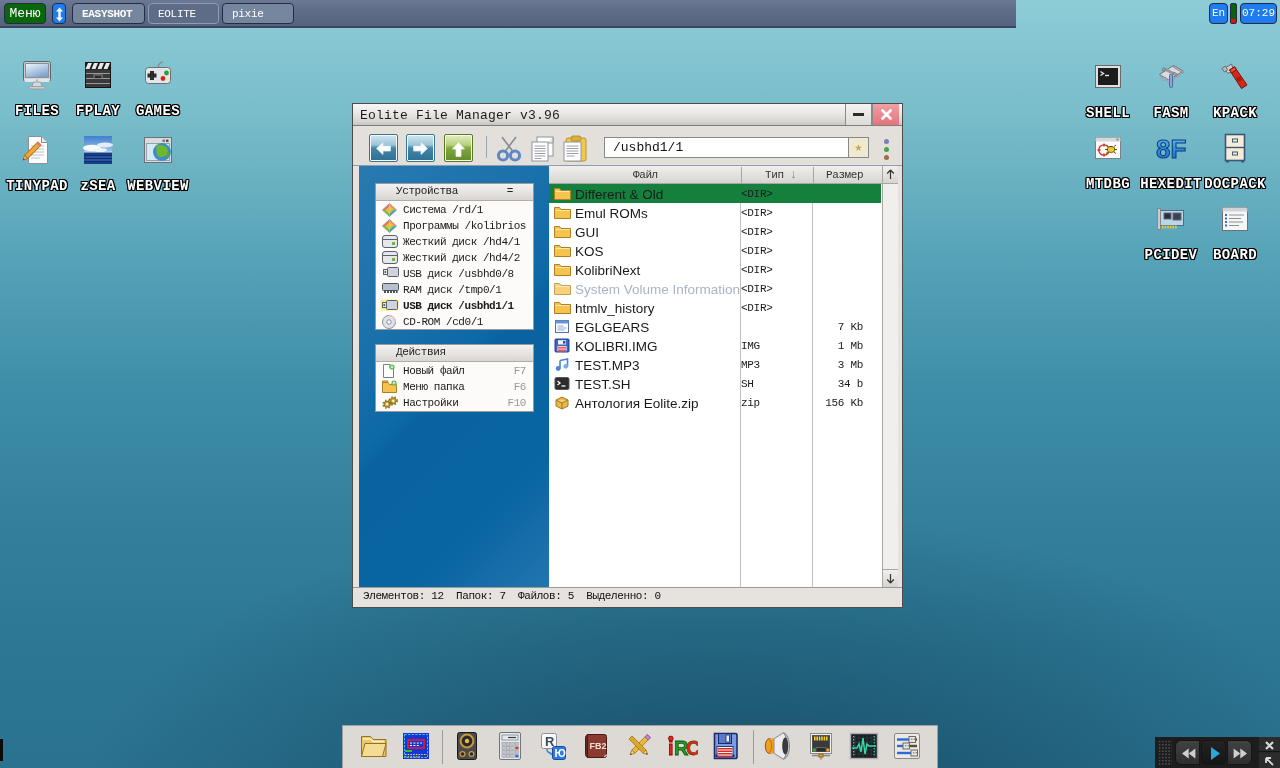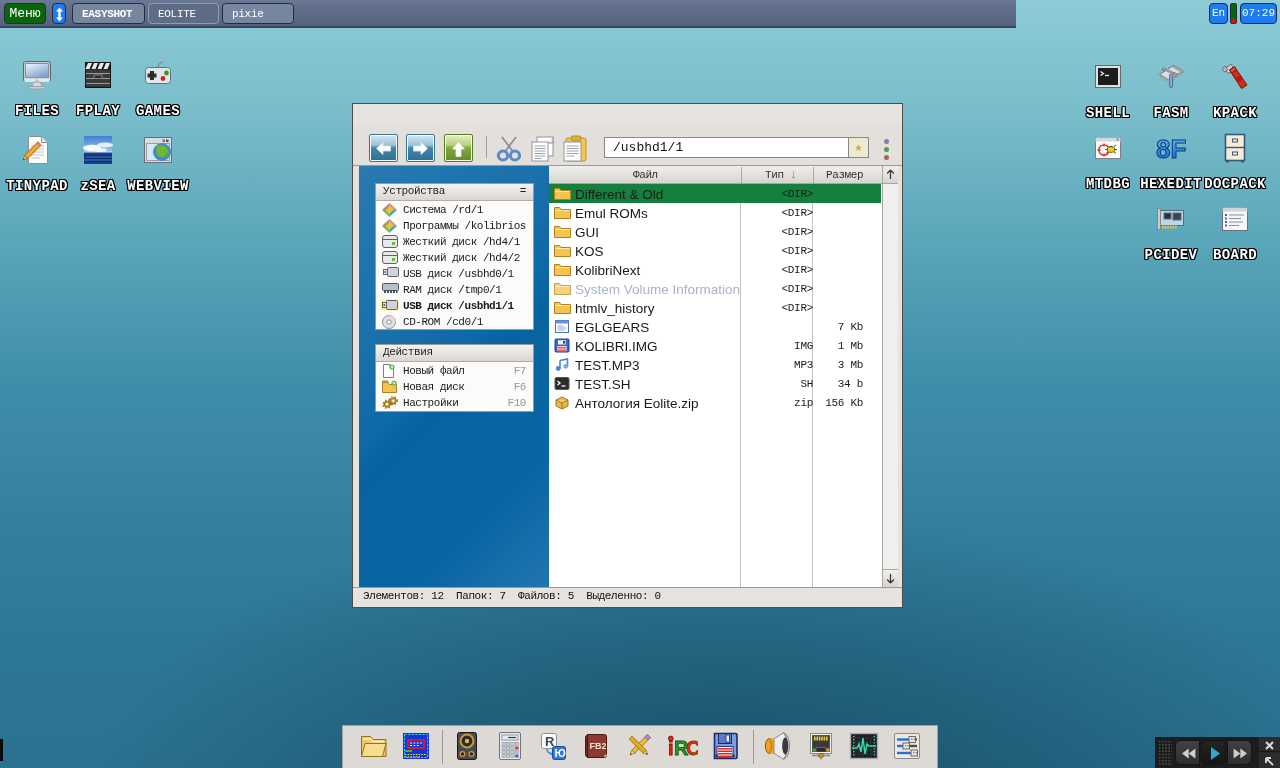--- a/index.html
+++ b/index.html
@@ -49,33 +49,33 @@
  color:#c9a646;text-align:center;line-height:20px;font-size:13px}
 .dot{position:absolute;left:531px;width:5px;height:5px;border-radius:50%}
 
 #side{position:absolute;left:6px;top:62px;width:190px;height:421px;
  background:
   linear-gradient(135deg, rgba(255,255,255,0.13) 0%, rgba(255,255,255,0.07) 30%, rgba(255,255,255,0.02) 47%, rgba(0,0,0,0.03) 52%, rgba(0,0,0,0) 100%),
   linear-gradient(315deg, rgba(255,255,255,0.10) 0%, rgba(255,255,255,0) 22%),
   #0966a5}
 .card{position:absolute;left:16px;width:159px;background:#fcfbfa;border:1px solid #9a9a9a}
 .chead{height:17px;margin-bottom:1px;background:linear-gradient(180deg,#f4f2f0,#d9d6d2);border-bottom:1px solid #b0aeab;
- font-size:11px;letter-spacing:-0.4px;color:#222;line-height:15px;padding:0 7px}
+ font-size:11px;letter-spacing:-0.4px;color:#222;line-height:15px;padding:0 20px}
 .crow{position:relative;height:16px;font-size:11px;letter-spacing:-0.45px;color:#1a1a1a;line-height:16px;white-space:nowrap}
 .crow svg{position:absolute;left:6px;top:1px}
 .crow .tx{position:absolute;left:27px;top:0}
 .crow .fk{position:absolute;right:7px;top:0;color:#999}
 
 #flist{position:absolute;left:196px;top:62px;width:349px;height:421px;background:#fff}
 #fhead{position:absolute;left:0;top:0;width:349px;height:18px;
  background:linear-gradient(180deg,#f1efec,#d8d5d1);border-bottom:1px solid #a8a6a3;font-size:11px;letter-spacing:-0.4px;color:#333;line-height:18px}
 .frow{position:absolute;left:0;width:332px;height:19px;font-family:"Liberation Sans",sans-serif;font-size:13.5px;color:#1a1a1a}
 .frow .nm{position:absolute;left:26px;top:3px;white-space:nowrap}
 .frow svg{position:absolute;left:5px;top:2px}
-.frow .ty{position:absolute;left:192px;width:72px;text-align:right;top:4px;font-family:"Liberation Mono",monospace;font-size:11px;letter-spacing:-0.3px}
+.frow .ty{position:absolute;left:192px;width:72px;text-align:left;top:4px;font-family:"Liberation Mono",monospace;font-size:11px;letter-spacing:-0.3px}
 .frow .sz{position:absolute;left:254px;width:60px;text-align:right;top:4px;font-family:"Liberation Mono",monospace;font-size:11px;letter-spacing:-0.3px}
 #vline1{position:absolute;left:191px;top:0;width:1px;height:421px;background:#c4c2c0}
 #vline2{position:absolute;left:263px;top:0;width:1px;height:421px;background:#c4c2c0}
 #scroll{position:absolute;left:333px;top:0;width:16px;height:421px;background:#f1efed;border-left:1px solid #a8a6a3}
 .sarr{position:absolute;left:0;width:15px;height:18px;background:linear-gradient(180deg,#f1efec,#d8d5d1);
  text-align:center;line-height:17px;font-size:11px;color:#333}
 
 #status{position:absolute;left:0;top:483px;width:549px;height:20px;background:#e6e2dd;border-top:1px solid #9a9a9a;
  font-size:11px;letter-spacing:-0.4px;color:#111;line-height:17px;padding-left:10px}
 
@@ -313,20 +313,27 @@
         <rect x="6" y="21.5" width="2" height="2" fill="#3a6ac8"></rect>
       </g>
   <g stroke="#8a9098">
         <path d="M10 12h15M10 15.5h12M10 19h14M10 22.5h10"></path>
       </g>
     </svg>
   <div class="lbl">BOARD</div>
   </div>
 
 <div id="win">
+  <div id="title">
+      <span class="t">Eolite File Manager v3.96</span>
+    <div id="bmin"><span style="display:inline-block;width:11px;height:3px;background:#2b2b2b;margin-top:9px"></span></div>
+      <div id="bclose"><svg width="11" height="11" viewBox="0 0 11 11" style="margin-top:5px">
+          <path d="M1.5 1.5 L9.5 9.5 M9.5 1.5 L1.5 9.5" stroke="#fff" stroke-width="2.6" stroke-linecap="round"></path>
+        </svg></div>
+  </div>
   <div id="toolbar">
     <div class="navb" style="left:16px">
         <svg width="17" height="15" viewBox="0 0 17 15">
           <path d="M1.5 7.5 L8 1.5 V5 H15.5 V10 H8 V13.5 Z" fill="#fff" stroke="#d8e8f0" stroke-width="0.8"></path>
         </svg>
       </div>
     <div class="navb" style="left:53px">
         <svg width="17" height="15" viewBox="0 0 17 15">
           <path d="M15.5 7.5 L9 1.5 V5 H1.5 V10 H9 V13.5 Z" fill="#fff" stroke="#d8e8f0" stroke-width="0.8"></path>
         </svg>
@@ -413,21 +420,21 @@
             <rect x="10" y="7" width="3" height="3" fill="#6abf3a"></rect>
           </svg>
           <span class="tx">Жесткий диск /hd4/2</span>
         </div>
       <div class="crow">
           <svg width="17" height="10" viewBox="0 0 17 10">
             <rect x="5.5" y="0.5" width="11" height="9" rx="1" fill="#cfd3da" stroke="#5a6270"></rect>
             <rect x="1.5" y="2.5" width="4" height="5" fill="#e8e8ec" stroke="#5a6270"></rect>
             <rect x="2.5" y="4" width="1.6" height="2" fill="#5a6270"></rect>
           </svg>
-          <span class="tx">USB диск /usbhd0/1</span>
+          <span class="tx">USB диск /usbhd0/8</span>
         </div>
       <div class="crow">
           <svg width="17" height="10" viewBox="0 0 17 10">
             <rect x="0.5" y="0.5" width="16" height="7" rx="1" fill="#b9bec8" stroke="#4a5260"></rect>
             <g fill="#4a5260">
               <rect x="2" y="8" width="2" height="2"></rect>
               <rect x="5" y="8" width="2" height="2"></rect>
               <rect x="8" y="8" width="2" height="2"></rect>
               <rect x="11" y="8" width="2" height="2"></rect>
               <rect x="14" y="8" width="1.6" height="2"></rect>
@@ -465,21 +472,21 @@
           <span class="tx">Новый файл</span>
           <span class="fk">F7</span>
         </div>
       <div class="crow">
           <svg width="15" height="13" viewBox="0 0 15 13">
             <path d="M.5 2.5 H6 L7.5 4.5 H14.5 V12.5 H.5 Z" fill="#f5c34c" stroke="#a8802a"></path>
             <path d="M.5 2.5 H5.8 V1 H.5 Z" fill="#f5c34c" stroke="#a8802a"></path>
             <circle cx="12" cy="3" r="2.6" fill="#57b847"></circle>
             <path d="M12 1.6v2.8M10.6 3h2.8" stroke="#fff" stroke-width="0.9"></path>
           </svg>
-          <span class="tx">Новая диск</span>
+          <span class="tx">Меню папка</span>
           <span class="fk">F6</span>
         </div>
       <div class="crow">
           <svg width="16" height="13" viewBox="0 0 16 13">
             <g fill="#d8a832" stroke="#8a6a1a">
               <circle cx="5" cy="8.2" r="3"></circle>
               <circle cx="11.2" cy="4.8" r="3"></circle>
             </g>
             <g stroke="#8a6a1a" stroke-width="1.6" fill="none">
               <circle cx="5" cy="8.2" r="3.9" stroke-dasharray="1.3 1.9"></circle>

